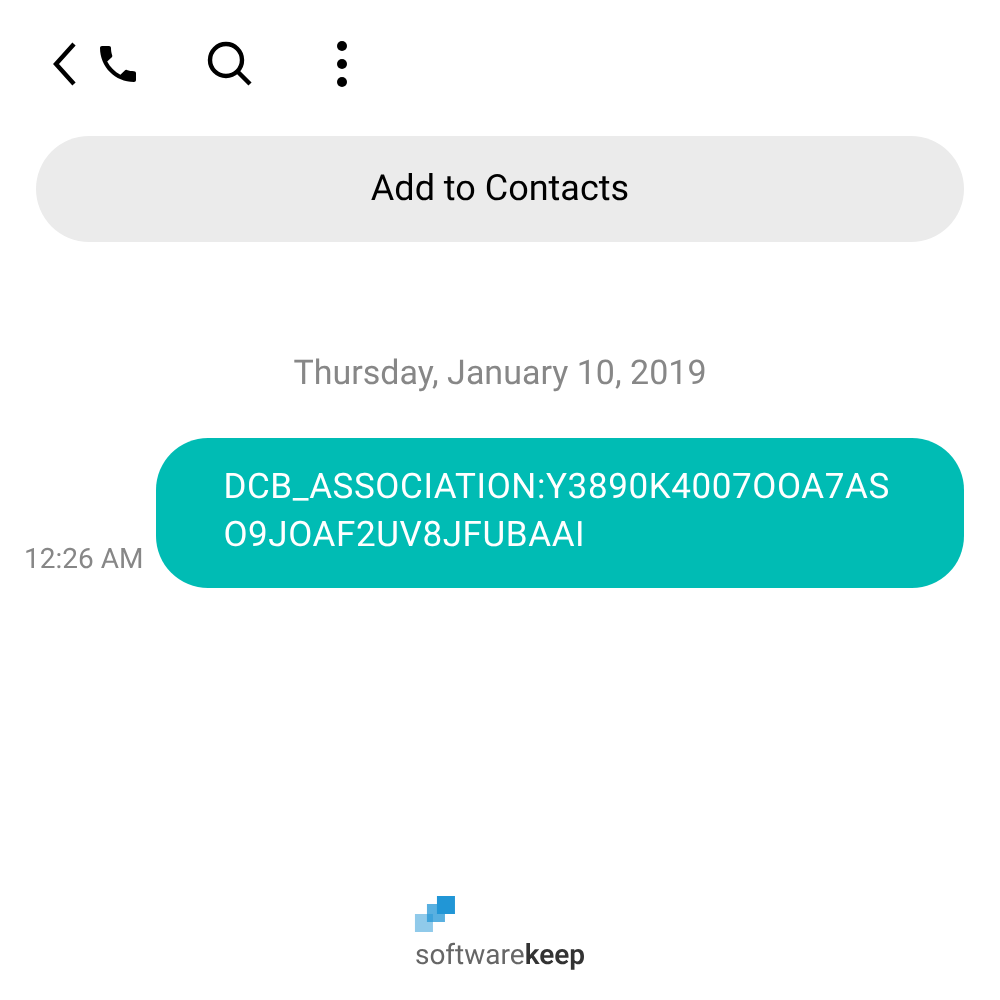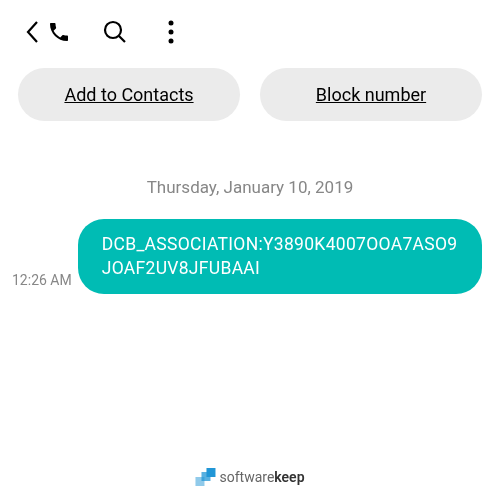--- a/index.html
+++ b/index.html
@@ -43,21 +43,20 @@
       display: flex;
       align-items: center;
       justify-content: center;
       cursor: pointer;
     }
     .action-row {
       display: flex;
       gap: 20px;
       padding: 0 18px;
       margin-top: 4px;
-      text-decoration: underline;
     }
     .pill-btn {
       flex: 1;
       background: #ebebeb;
       border: none;
       border-radius: 28px;
       padding: 16px 0;
       font-size: 18px;
       color: #000;
       cursor: pointer;
@@ -79,35 +78,35 @@
       color: #878787;
       font-size: 14px;
       margin-right: 6px;
       padding-bottom: 6px;
       white-space: nowrap;
     }
     .bubble {
       background: #00bcb4;
       color: #fff;
       border-radius: 26px;
-      padding: 14px 24px;
+      padding: 14px 34px;
       font-size: 17.5px;
       line-height: 1.35;
       word-break: break-all;
       flex: 1;
       letter-spacing: 0.3px;
     }
     .footer-logo {
       position: absolute;
       bottom: 14px;
       left: 50%;
       transform: translateX(-50%);
       display: flex;
-      align-items: center;
       gap: 4px;
+      flex-direction: column;
     }
     .logo-icon {
       width: 20px;
       height: 18px;
       position: relative;
     }
     .logo-sq {
       position: absolute;
       width: 9px;
       height: 9px;
@@ -145,21 +144,20 @@
         <circle cx="3" cy="3" r="2.5" fill="#000"></circle>
         <circle cx="3" cy="12" r="2.5" fill="#000"></circle>
         <circle cx="3" cy="21" r="2.5" fill="#000"></circle>
       </svg>
     </div>
   </div>
 </div>
 
 <div class="action-row">
   <button class="pill-btn">Add to Contacts</button>
-  <button class="pill-btn">Block number</button>
 </div>
 
 <div class="date-divider">Thursday, January 10, 2019</div>
 
 <div class="message-row">
   <div class="timestamp">12:26 AM</div>
   <div class="bubble">DCB_ASSOCIATION:Y3890K4007OOA7ASO9JOAF2UV8JFUBAAI</div>
 </div>
 
 <div class="footer-logo">

